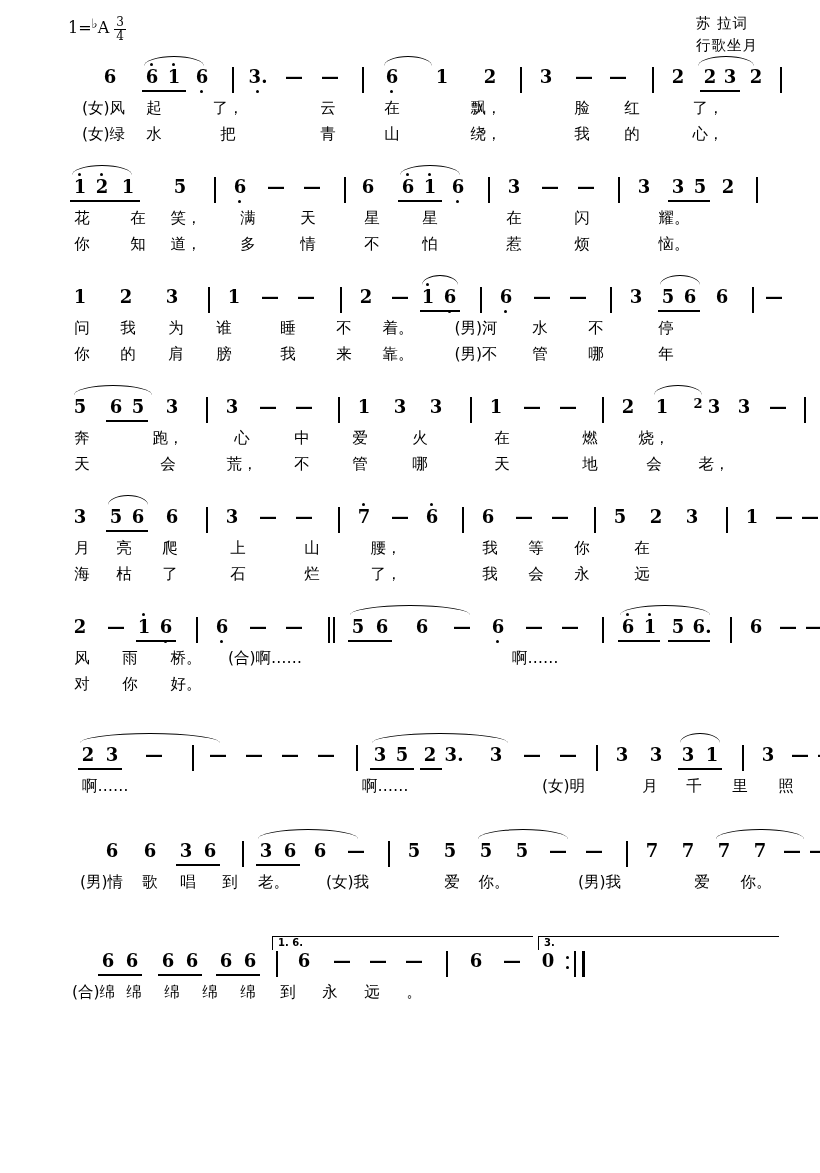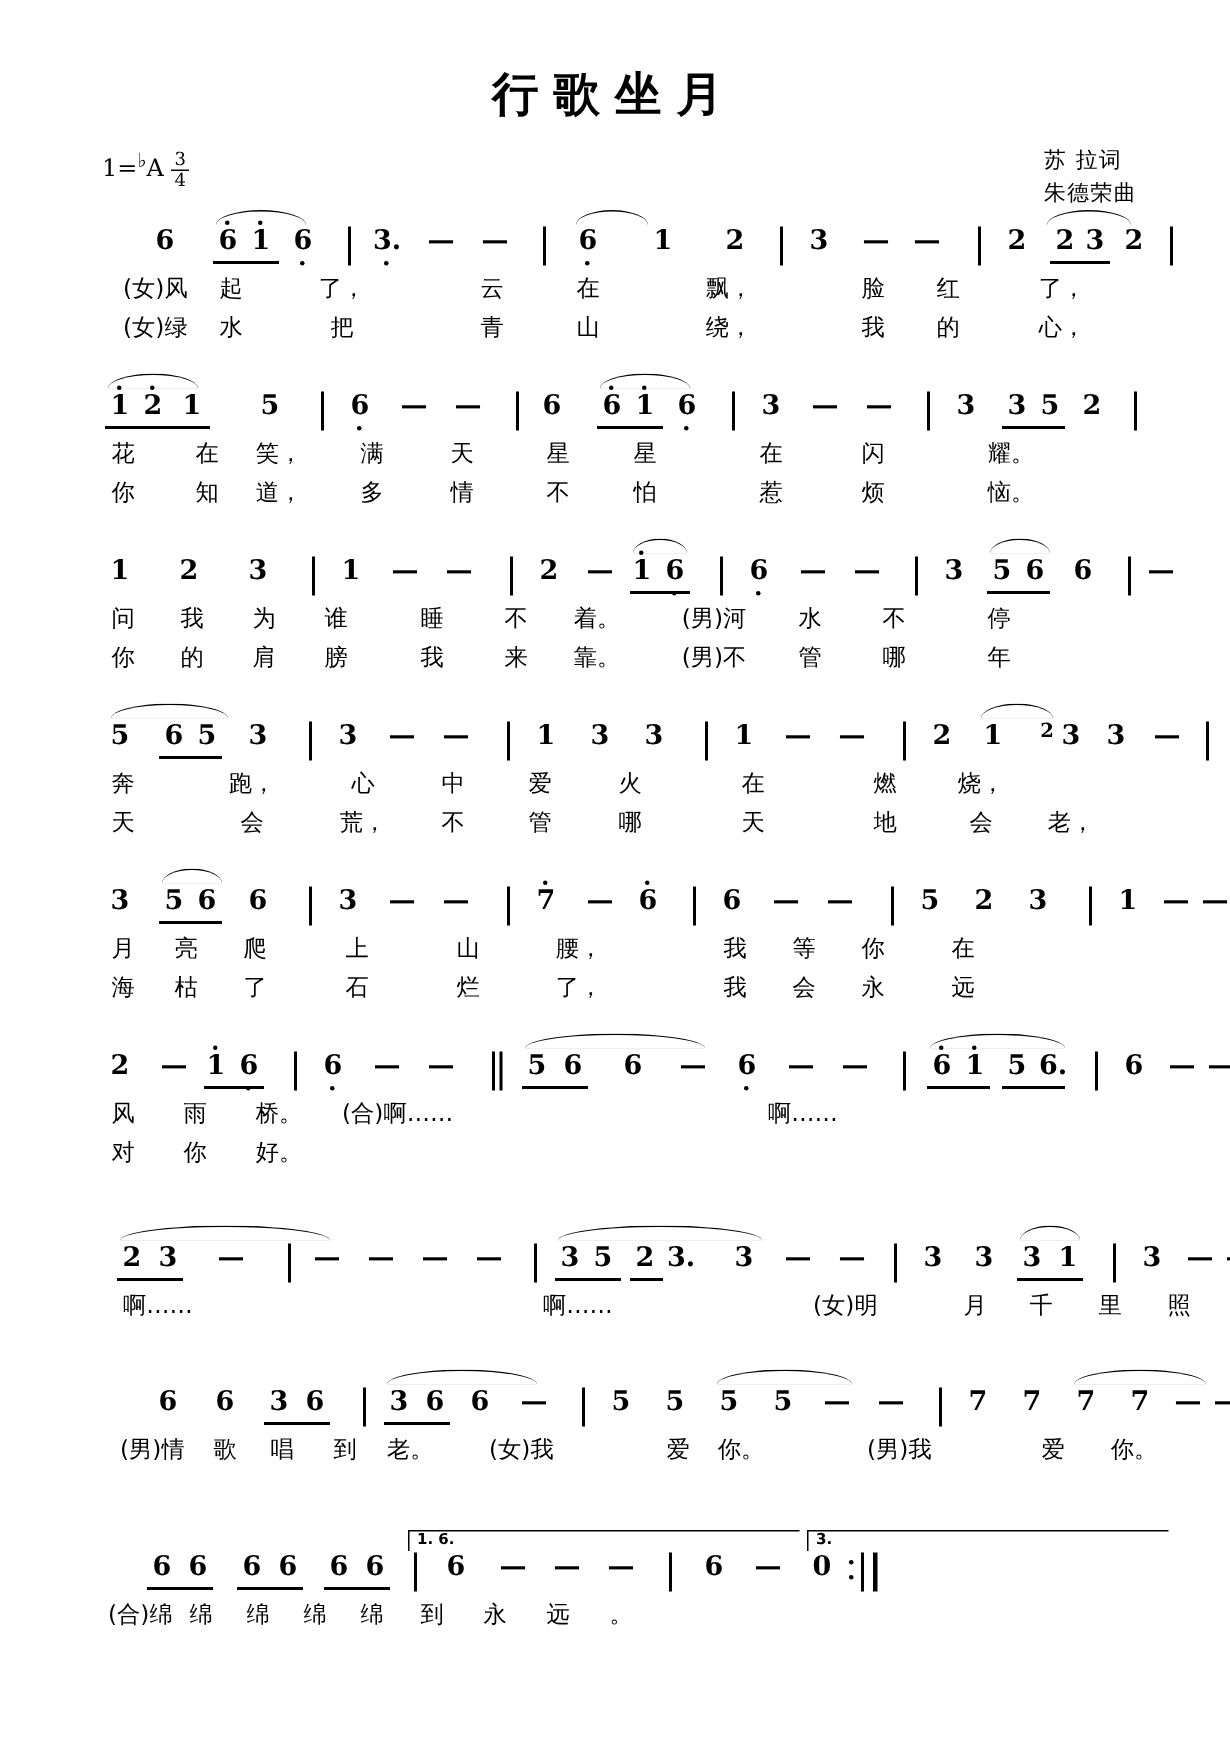--- a/index.html
+++ b/index.html
@@ -166,35 +166,34 @@
     height: 3.4px;
     border-radius: 50%;
     background: #000;
   }
 </style>
 </head>
 <body>
 
 <div class="sheet">
 
-  <h1 class="title">行歌坐月</h1>
 
   <div class="meta-row">
     <div class="key-sig">
       <span>1=</span>
         <span class="flat">♭</span>
         <span>A</span>
       <span class="frac">
         <span class="num">3</span>
         <span class="den">4</span>
       </span>
     </div>
     <div class="credits">
       <div>苏  拉词</div>
-      <div>朱德荣曲</div>
+      <div>行歌坐月</div>
     </div>
   </div>
 
   <div class="system" style="margin-top:6px;">
     <div class="note-line">
       <span class="tok" style="left:48px;">6</span>
       <span class="tok" style="left:90px;">6</span>
       <span class="tok" style="left:112px;">1</span>
       <span class="tok" style="left:140px;">6</span>
       <span class="under1" style="left:80px; top:24px; width:44px;"></span>

